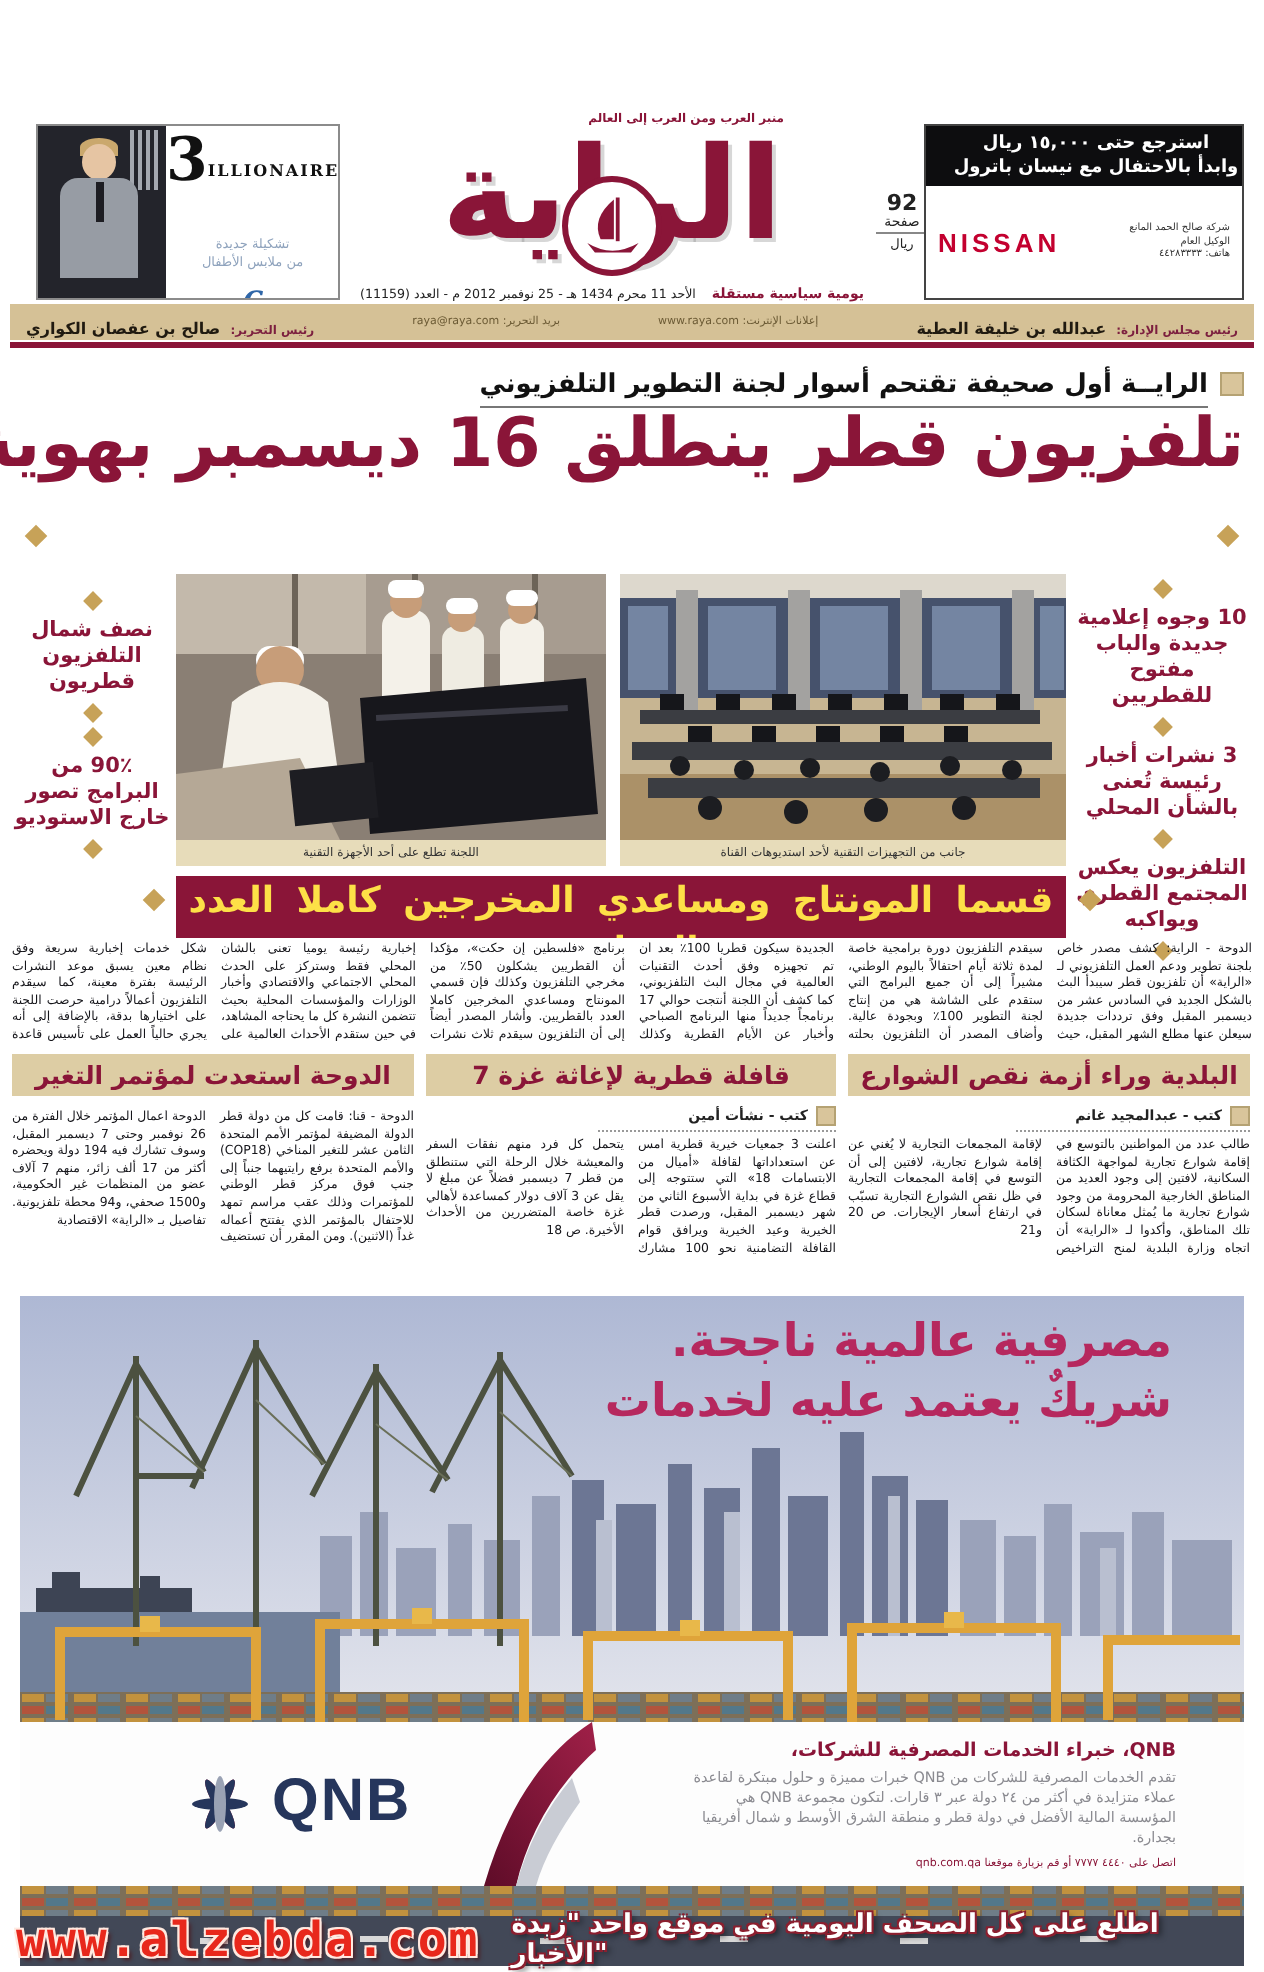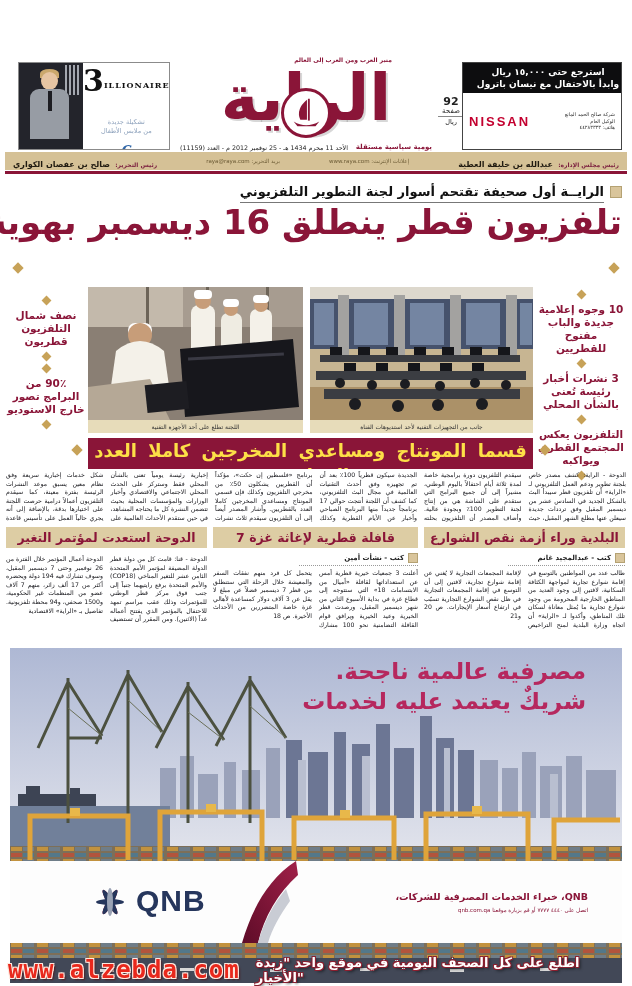--- a/index.html
+++ b/index.html
@@ -463,20 +463,21 @@
             <linearGradient id="rib" x1="0" y1="1" x2="1" y2="0">
           <stop offset="0" stop-color="#5e0c28"></stop>
               <stop offset="1" stop-color="#a02048"></stop>
             </linearGradient>
           </defs>
         <path d="M8,82 C18,48 34,18 62,0 L64,14 C44,32 30,56 24,82 Z" fill="url(#rib)"></path>
         <path d="M24,82 C30,60 40,42 52,28 L56,40 C46,54 38,68 34,82 Z" fill="#c9ccd4"></path>
       </svg>
       <div class="qnb-text">
         <div class="qnb-title">QNB، خبراء الخدمات المصرفية للشركات،</div>
+        <div class="qnb-body">تقدم الخدمات المصرفية للشركات من QNB خبرات مميزة و حلول مبتكرة لقاعدة عملاء متزايدة في أكثر من ٢٤ دولة عبر ٣ قارات. لتكون مجموعة QNB هي المؤسسة المالية الأفضل في دولة قطر و منطقة الشرق الأوسط و شمال أفريقيا بجدارة.</div>
         <div class="qnb-contact">اتصل على ٤٤٤٠ ٧٧٧٧ أو قم بزيارة موقعنا qnb.com.qa</div>
       </div>
     </div>
   </div>
 
   <div class="wm">
     <span class="wm-url">www.alzebda.com</span>
     <span class="wm-tag">اطلع على كل الصحف اليومية في موقع واحد "زبدة الأخبار"</span>
   </div>
 

